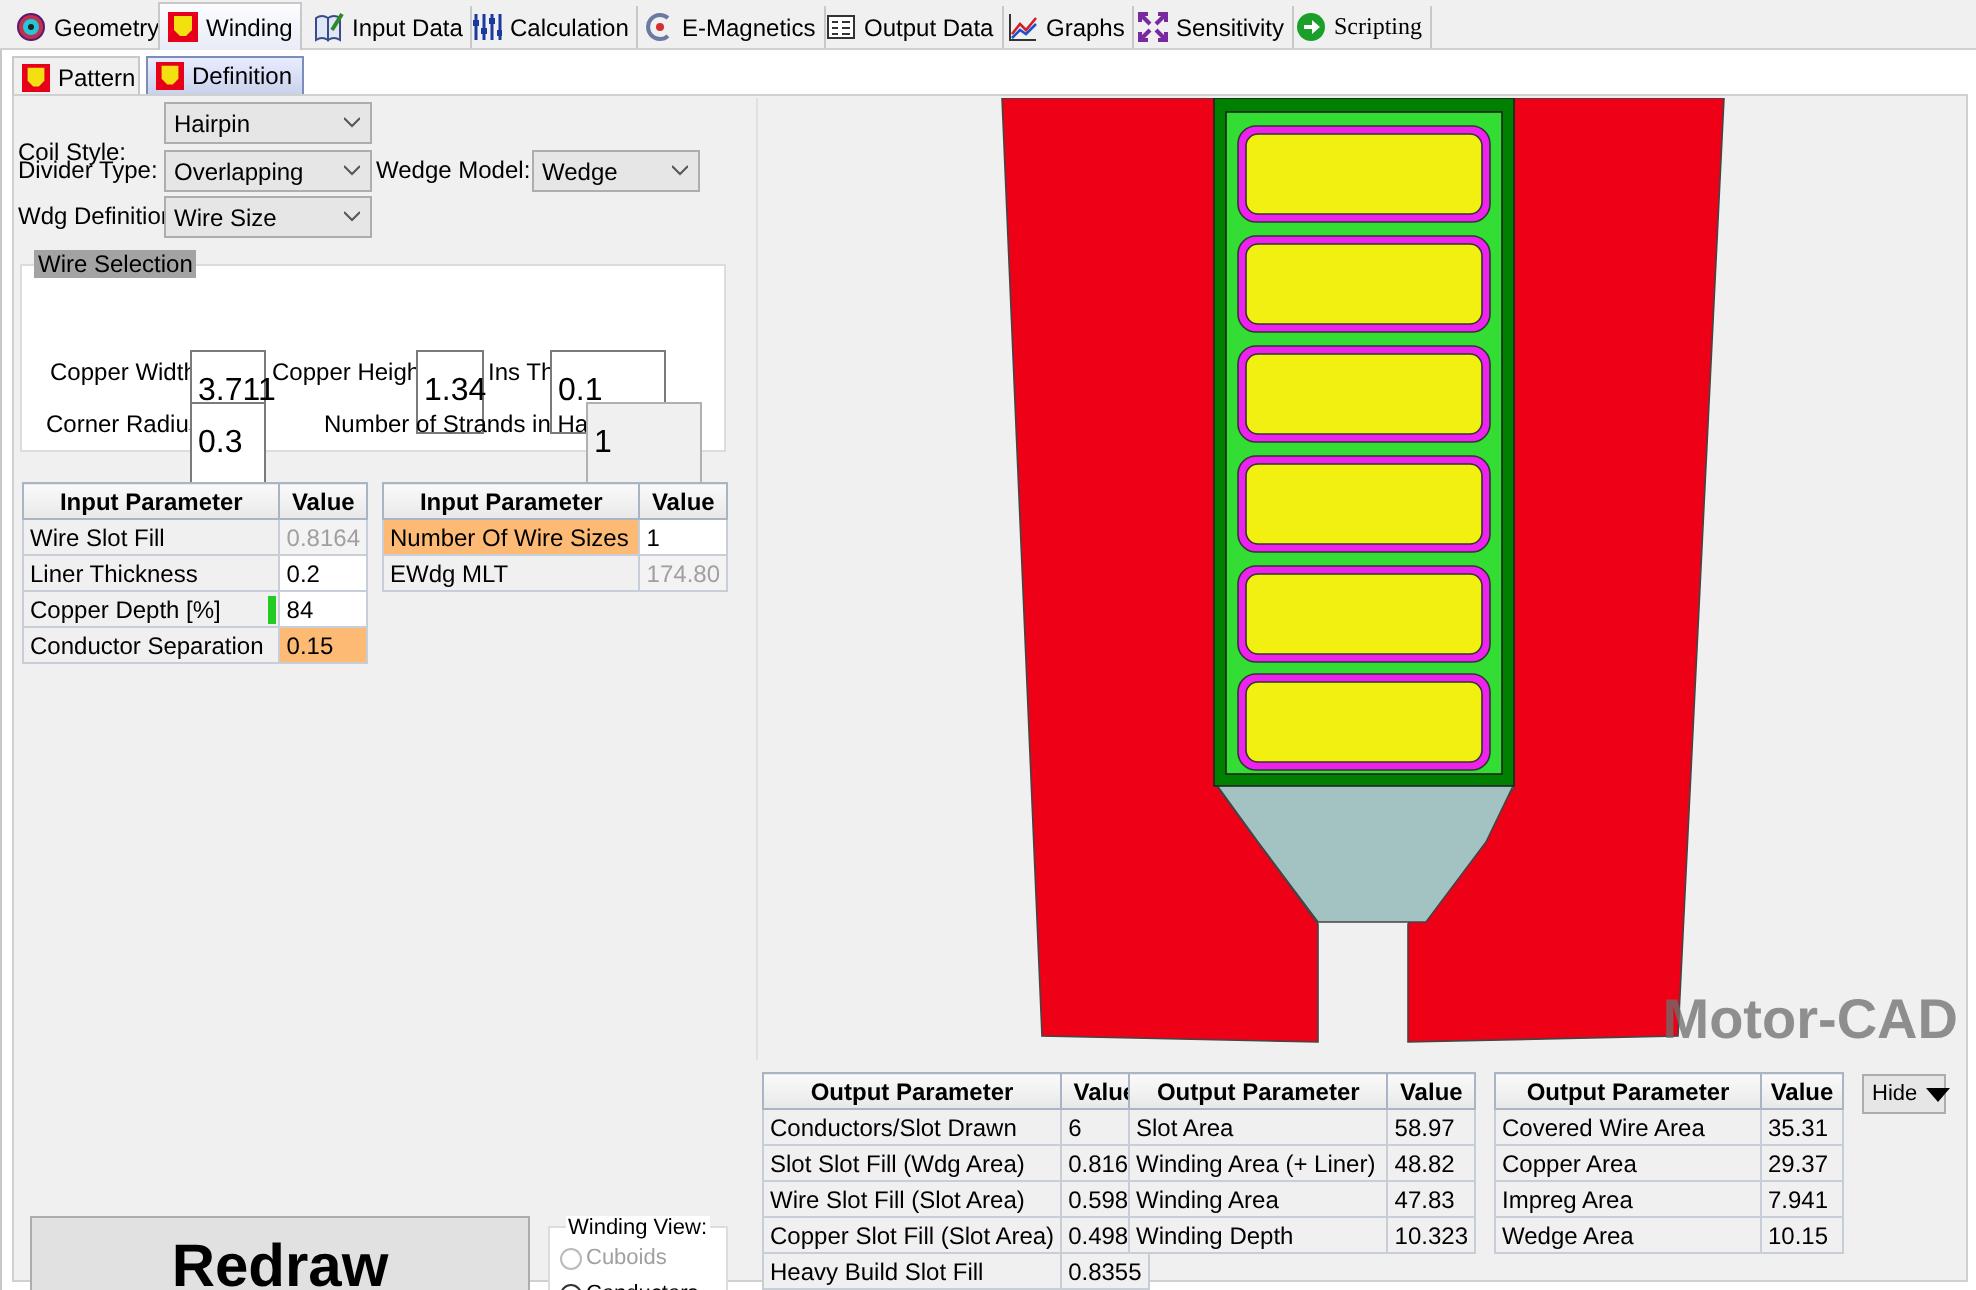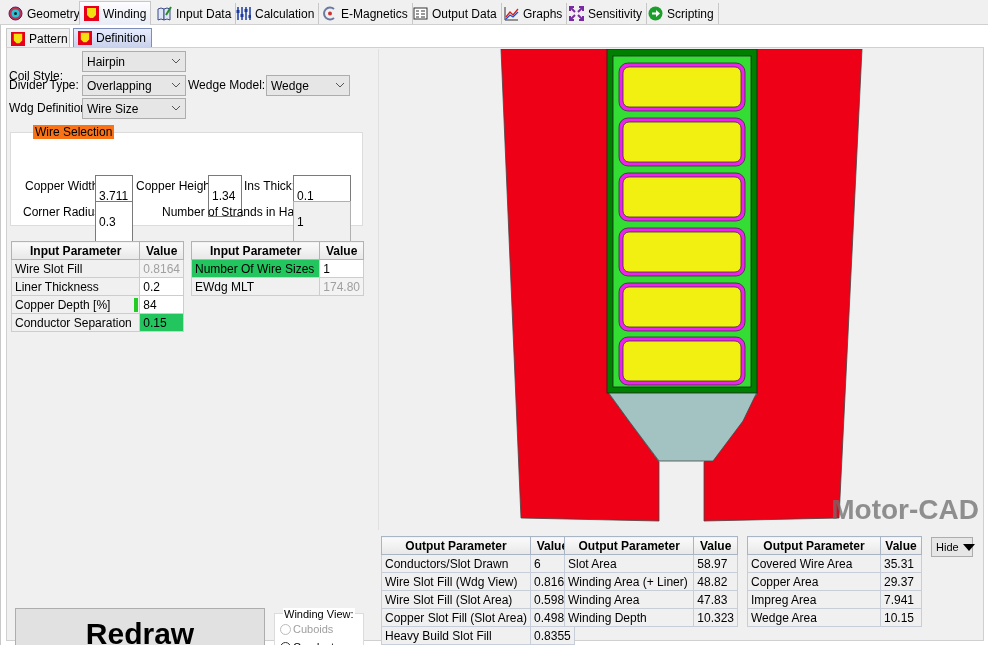--- a/index.html
+++ b/index.html
@@ -16,33 +16,33 @@
   .content { position: absolute; left: 0; top: 25px; width: 988px; height: 620px; background: #fff; border-left: 1px solid #c8c8c8; }
   .subtabbar { position: absolute; left: 5px; top: 3px; height: 20px; }
   .subtab { position: absolute; top: 0; height: 20px; display: flex; align-items: center; padding: 0 4px; font-size: 12px; border: 1px solid #c8c8c8; border-bottom: none; background: #f0f0f0; cursor: pointer; }
   .subtab.active { background: linear-gradient(#e8ecff, #c9d2ec); border: 1px solid #7b8db8; }
 
   .panel { position: absolute; left: 5px; top: 22px; width: 978px; height: 594px; background: #f0f0f0; border: 1px solid #d0d0d0; }
 
   .lbl { position: absolute; font-size: 12px; white-space: nowrap; }
   .combo { position: absolute; height: 21px; background: #e6e6e6; border: 1px solid #adadad; font-size: 12px; padding: 2px 4px; display: flex; align-items: center; cursor: pointer; }
   .combo .chev { position: absolute; right: 5px; top: 5px; width: 8px; height: 8px; }
-  .input { position: absolute; height: 20px; background: #fff; border: 1px solid #7a7a7a; font-size: 12px; padding: 20px 3px; display: flex; align-items: center; }
+  .input { position: absolute; height: 20px; background: #fff; border: 1px solid #7a7a7a; font-size: 16px; padding: 20px 3px; display: flex; align-items: center; }
   .input.disabled { background: #f0f0f0; border-color: #b0b0b0; }
 
   .groupbox { position: absolute; border: 1px solid #dcdcdc; background: #fff; }
-  .groupbox .gtitle { position: absolute; left: 22px; top: -8px; background: #f97316; padding: 0 2px; font-size: 12px; }
+  .groupbox .gtitle { position: absolute; left: 6px; top: -8px; background: #a3a3a3; padding: 0 2px; font-size: 12px; }
 
   
   table.grid { position: absolute; border-collapse: collapse; font-size: 12px; background: #fff; border: 1px solid #a9b4c4; }
   table.grid th { background: linear-gradient(#fafafa, #e8e8e8); font-weight: bold; text-align: center; border: 1px solid #a9b4c4; height: 18px; padding: 0 3px; font-size: 12px; }
   table.grid td { border: 1px solid #c8ced8; height: 18px; padding: 0 3px; white-space: nowrap; }
   table.grid td.name { background: #f0f0f0; }
   table.grid td.ro { color: #a0a0a0; background: #f3f3f3; }
-  table.grid td.sel { background: #22c55e; }
+  table.grid td.sel { background: #fdba74; }
   table.grid td.edit { background: #fff; }
 
   .redraw { position: absolute; left: 8px; top: 560px; width: 250px; height: 52px; background: #e1e1e1; border: 1px solid #adadad; font-size: 30px; font-weight: bold; display: flex; align-items: center; justify-content: center; cursor: pointer; font-family: "Liberation Sans", sans-serif; }
 
   .wview { position: absolute; left: 267px; top: 565px; width: 90px; height: 46px; border: 1px solid #dcdcdc; background: #fff; }
   .wview .gtitle { position: absolute; left: 8px; top: -6px; background: #fff; padding: 0 1px; font-size: 11px; }
   .radio { position: absolute; left: 5px; display: flex; align-items: center; font-size: 11px; cursor: pointer; }
   .radio .dot { width: 11px; height: 11px; border-radius: 50%; border: 1px solid #333; background: #fff; margin-right: 2px; position: relative; }
   .radio.disabled { color: #a0a0a0; }
   .radio.disabled .dot { border-color: #bbb; }
@@ -151,21 +151,21 @@
             <path d="M14 10 V14 H10"></path>
             <line x1="2" y1="2" x2="6" y2="6"></line>
             <line x1="13" y1="2" x2="9" y2="6"></line>
             <line x1="2" y1="13" x2="6" y2="9"></line>
             <line x1="13" y1="13" x2="9" y2="9"></line>
           </g>
         </svg>
     </span>
     <span>Sensitivity</span>
   </div>
-  <div class="tab" style="left:644px;">
+  <div class="tab" style="left:644px;font-family:Liberation Serif, serif;">
     <span class="ico">
       <svg width="15" height="15" viewBox="0 0 15 15">
           <circle cx="7.5" cy="7.5" r="7" fill="#1aa02a"></circle>
           <path d="M4 6.5 H8 V4 L12 7.5 L8 11 V8.5 H4 Z" fill="#fff"></path>
         </svg>
     </span>
     <span>Scripting</span>
   </div>
 </div>
 
@@ -228,21 +228,21 @@
       <span class="gtitle">Wire Selection</span>
       <span class="lbl" style="left:14px; top:46px;">Copper Width:</span>
       <div class="input" style="left:84px; top:42px; width:38px;">
           <span>3.711</span>
         </div>
       <span class="lbl" style="left:125px; top:46px;">Copper Height:</span>
       <div class="input" style="left:197px; top:42px; width:34px;">
           <span>1.34</span>
         </div>
       <span class="lbl" style="left:233px; top:46px;">Ins Thick:</span>
-      <div class="input" style="left:282px; top:42px; width:58px;">
+      <div class="input" style="left:264px; top:42px; width:58px;">
           <span>0.1</span>
         </div>
 
       <span class="lbl" style="left:12px; top:72px;">Corner Radius:</span>
       <div class="input" style="left:84px; top:68px; width:38px;">
           <span>0.3</span>
         </div>
       <span class="lbl" style="left:151px; top:72px;">Number of Strands in Hand:</span>
       <div class="input disabled" style="left:282px; top:68px; width:58px;">
           <span>1</span>
@@ -324,21 +324,21 @@
       <tbody>
           <tr>
             <th style="width:132px;">Output Parameter</th>
             <th>Value</th>
           </tr>
       <tr>
             <td class="name">Conductors/Slot Drawn</td>
             <td class="name">6</td>
           </tr>
       <tr>
-            <td class="name">Wire Slot Fill (Wdg View)</td>
+            <td class="name">Slot Slot Fill (Wdg Area)</td>
             <td class="name">0.8164</td>
           </tr>
       <tr>
             <td class="name">Wire Slot Fill (Slot Area)</td>
             <td class="name">0.5989</td>
           </tr>
       <tr>
             <td class="name">Copper Slot Fill (Slot Area)</td>
             <td class="name">0.4981</td>
           </tr>

